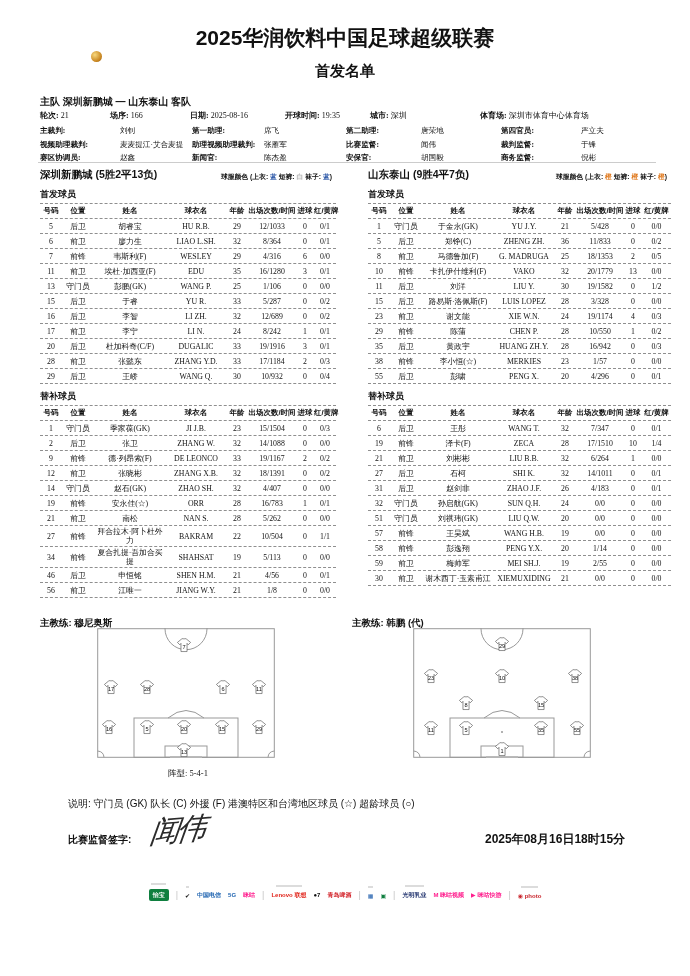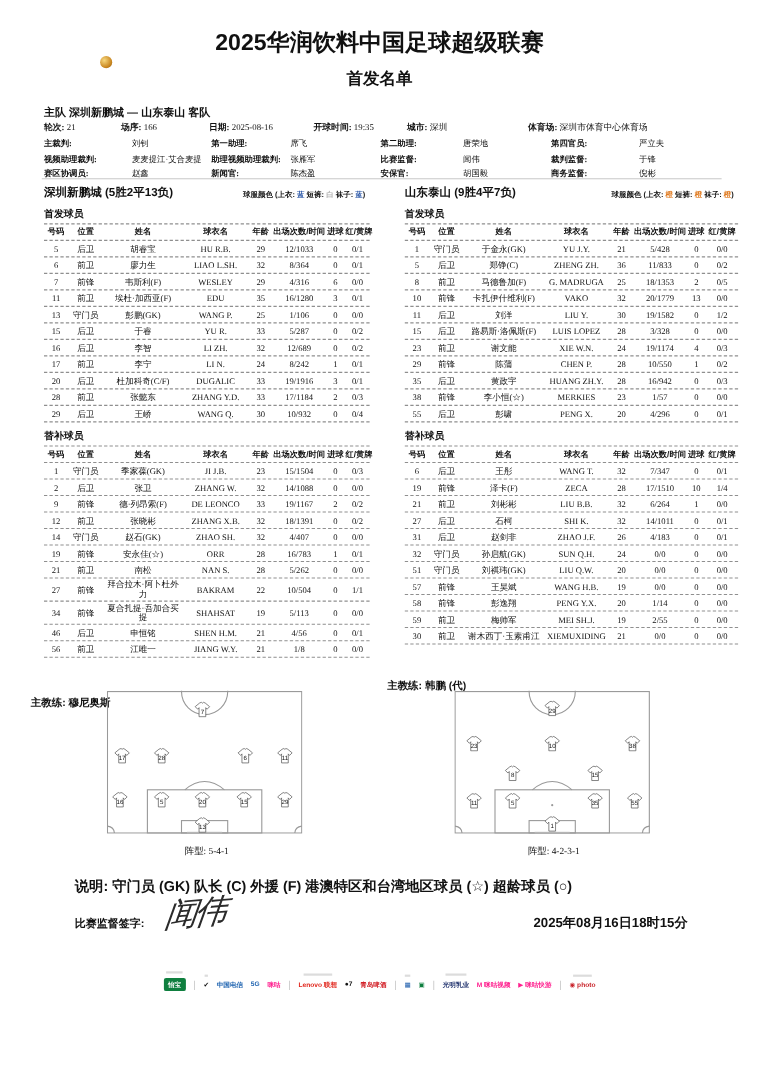--- a/index.html
+++ b/index.html
@@ -38,36 +38,36 @@
   .col { top:168px; width:296px; }
   .col.home { left:40px; }
   .col.away { left:368px; width:303px; }
   .team-head { display:flex; align-items:flex-end; font-size:10.5px; font-weight:bold; }
   .kit { margin-left:auto; font-size:6.8px; font-weight:bold; padding-right:4px; white-space:nowrap; }
   .sec-label { font-size:9px; font-weight:bold; margin-top:6px; margin-bottom:2px; }
   .thead, .trow { display:grid; grid-template-columns:22px 32px 72px 60px 22px 48px 18px auto; align-items:center; text-align:center; }
   .thead { font-size:7.5px; font-weight:bold; border-top:1px dashed #8f8f8f; border-bottom:1px dashed #8f8f8f; padding:2px 0; white-space:nowrap; }
   .trow { font-size:7.8px; border-bottom:1px dashed #8f8f8f; min-height:15px; padding:1px 0; line-height:9px; }
   .coach { font-size:9.5px; font-weight:bold; }
-  .coach.home { left:28px; top:617px;margin-top:16px; }
+  .coach.home { left:40px; top:617px; }
   .coach.away { left:352px; top:617px; }
 
   
   .pitchwrap { width:178px; height:130px; }
   .pitchwrap.home { left:97px; top:628px; }
   .pitchwrap.away { left:413px; top:628px; }
   .pitch-svg { position:absolute; inset:0; }
   .jerseys { position:absolute; inset:0; }
   .jersey { position:absolute; transform:translate(-50%,-50%); width:16px; height:15px; }
   .formation-label { font-size:8.5px; text-align:center; }
   .formation-label.home { left:40px; width:296px; top:768px; }
   .formation-label.away { left:352px; width:303px; top:768px; }
 
   
-  .note { left:68px; top:797px; font-size:13px; font-weight:bold; }
+  .note { left:68px; top:797px; font-size:10px; font-weight:normal; }
   .sig-label { left:68px; top:833px; font-size:10px; font-weight:bold; }
   .sig { left:150px; top:810px; font-size:30px; font-style:italic; color:#2b2b2b;
          transform:rotate(-5deg) skewX(-12deg); letter-spacing:-3px; }
   .date { left:485px; top:831px; font-size:12px; font-weight:bold; }
   .sponsors { left:30px; right:30px; top:889px; display:flex; align-items:center; justify-content:center; gap:7px; }
   .sp-item { font-size:6px; font-weight:bold; white-space:nowrap; position:relative; }
   .sp-item.cap::before { content:""; position:absolute; top:-6px; left:12%; right:12%; height:2px; background:#dcdcdc; }
   .sp-box { padding:1.5px 4px; border-radius:2px; color:#fff !important; }
   .sp-sep { color:#c6c6c6; font-size:9px; font-weight:normal; }
 </style>
@@ -757,21 +757,20 @@
             <text x="17" y="24" text-anchor="middle" font-size="12" fill="#111" font-family="Liberation Sans, sans-serif">55</text>
           </svg></div>
         <div class="jersey" style="left: 50%; top: 93%;"><svg width="16" height="15" viewBox="0 0 34 32">
             <path d="M11.5 3.5 L15 2 Q17 5.5 19 2 L22.5 3.5 L31 10.5 L26 15.5 L23.5 12.5 L23.5 30 L10.5 30 L10.5 12.5 L8 15.5 L3 10.5 Z" fill="#fff" stroke="#555" stroke-width="1.4"></path>
             <text x="17" y="24" text-anchor="middle" font-size="12" fill="#111" font-family="Liberation Sans, sans-serif">1</text>
           </svg></div>
       </div>
   </div>
 
   <div class="abs formation-label home">阵型: 5-4-1</div>
-  <div class="abs formation-label away">阵型: 4-2-3-1</div>
 
   <div class="abs note sans">说明: 守门员 (GK) 队长 (C) 外援 (F) 港澳特区和台湾地区球员 (☆) 超龄球员 (○)</div>
   <div class="abs sig-label sans">比赛监督签字:</div>
   <div class="abs sig">闻伟</div>
   <div class="abs date sans">2025年08月16日18时15分</div>
   <div class="abs sponsors sans">
       <span class="sp-item sp-box cap" style="background: rgb(15, 127, 63);">怡宝</span>
       <span class="sp-sep">|</span>
       <span class="sp-item cap" style="color: rgb(17, 17, 17);">✔</span>
       <span class="sp-item" style="color: rgb(30, 99, 176);">中国电信</span>

